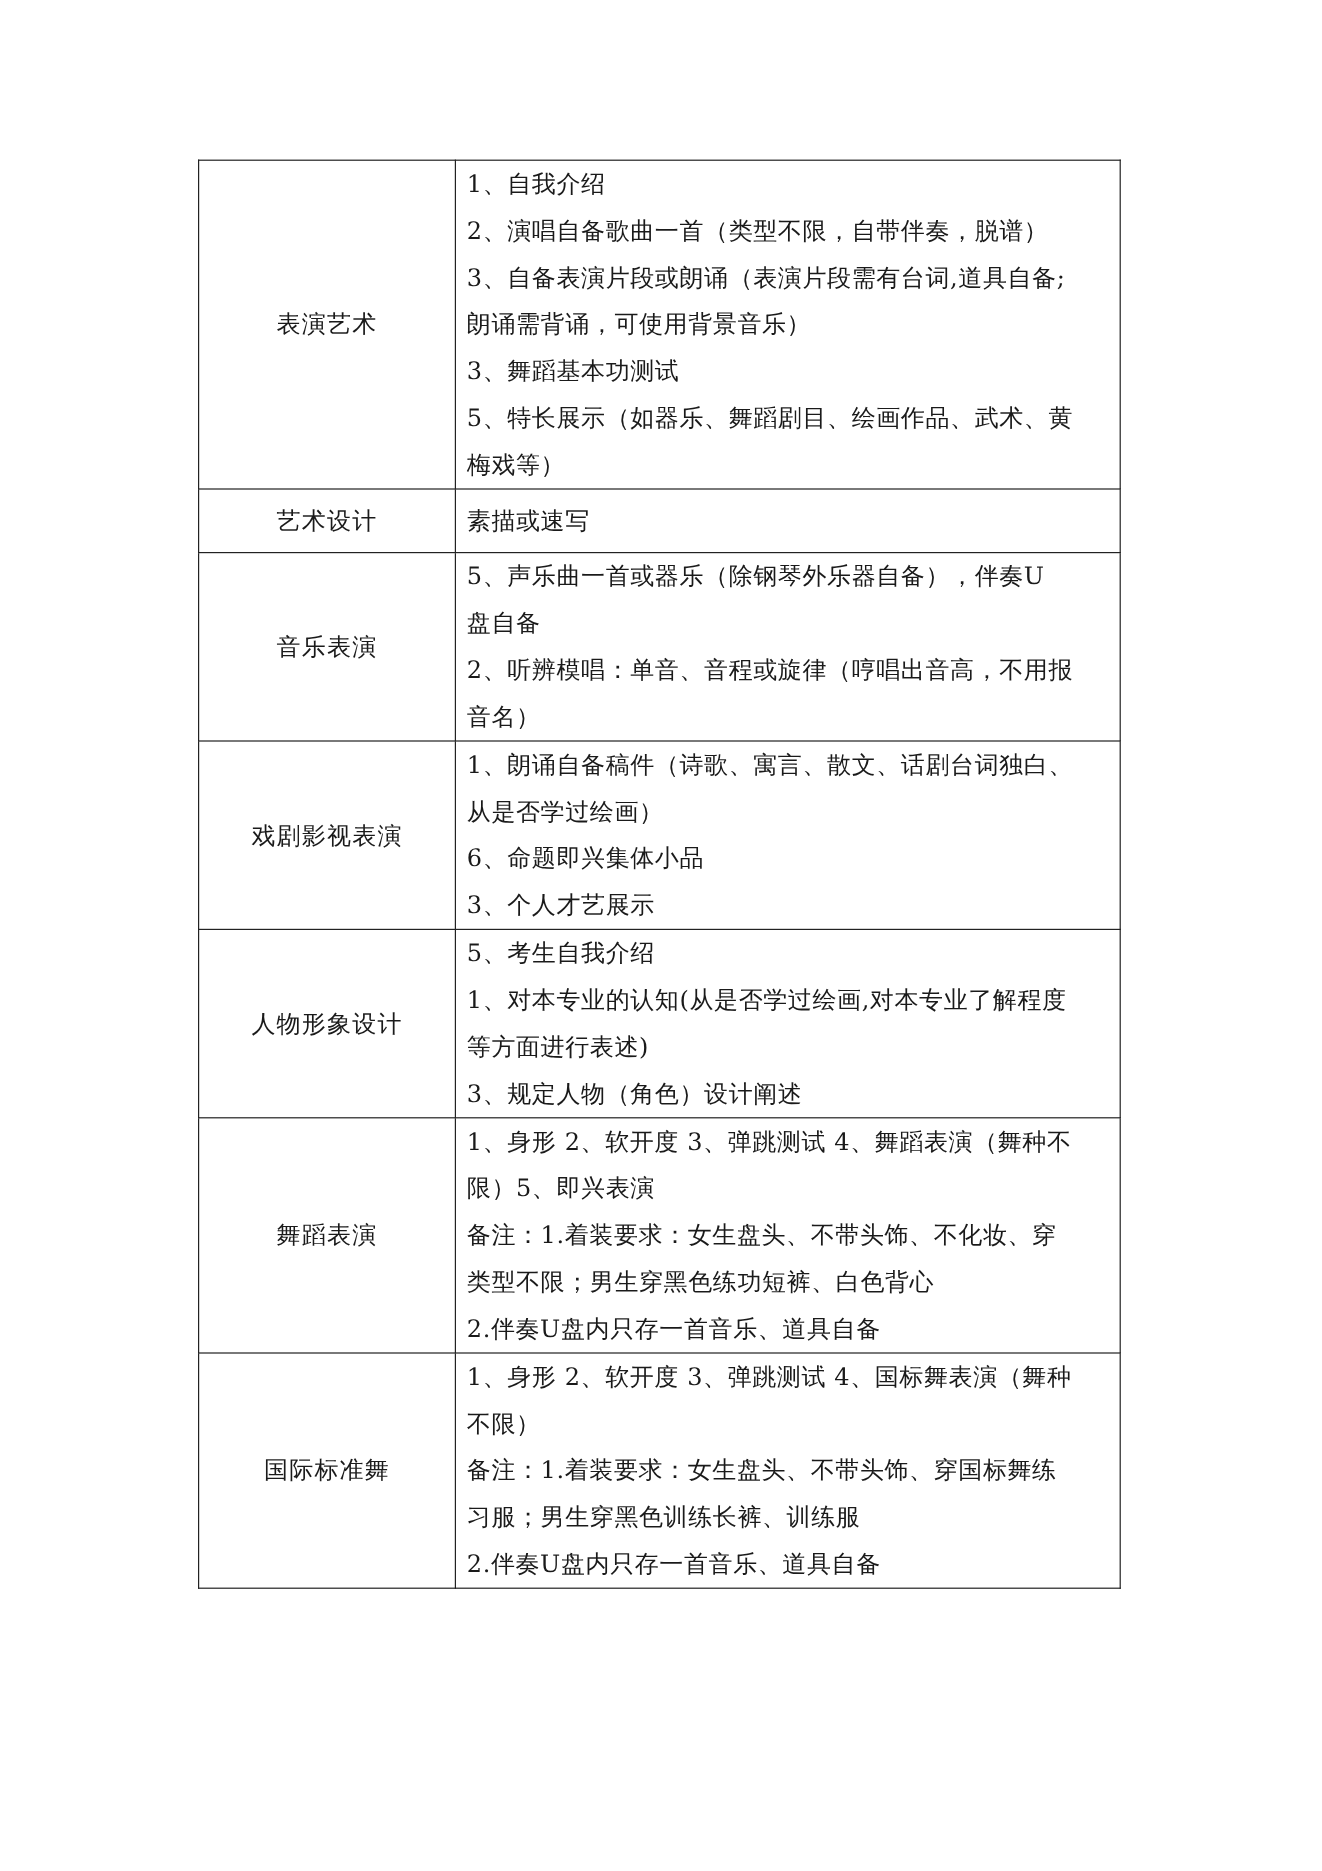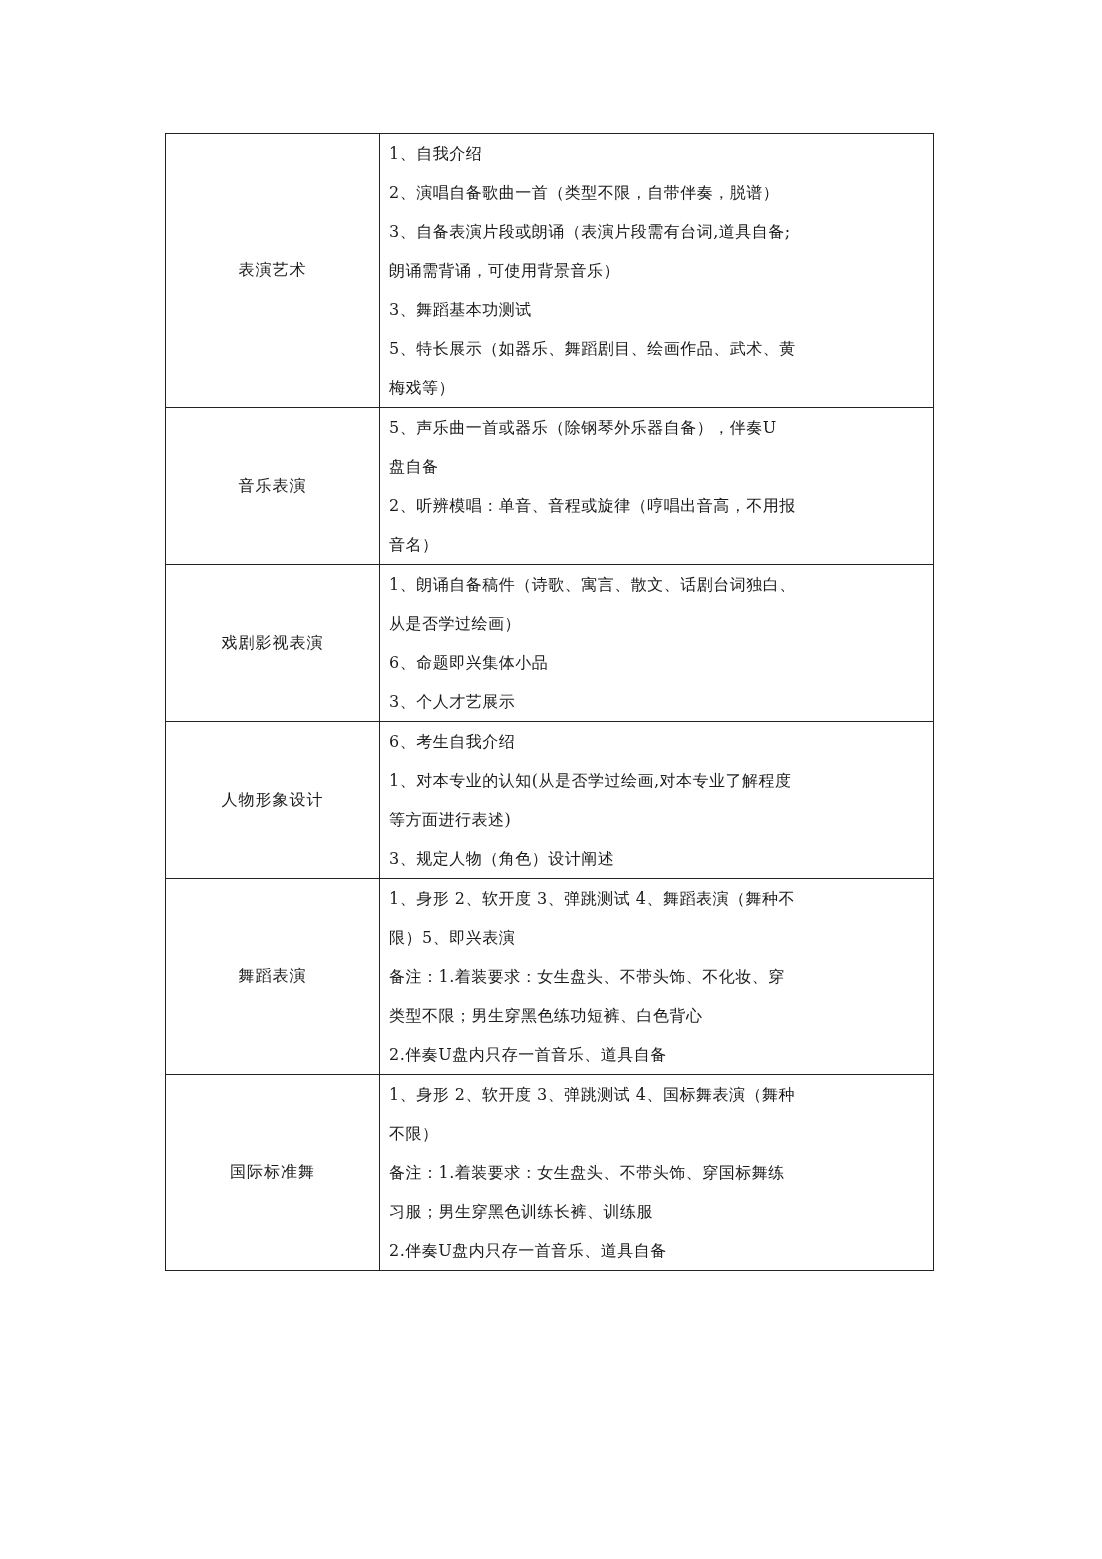--- a/index.html
+++ b/index.html
@@ -2,39 +2,45 @@
 <html><head>
   <meta charset="utf-8">
   <style>
     html, body { margin: 0; padding: 0; background: #ffffff; }
     body { width: 1102px; height: 1559px; position: relative; font-family: "DejaVu Serif", "Liberation Serif", serif; color: #1a1a1a; }
     table.exam {
       position: absolute; left: 165px; top: 133px;
       width: 769px; border-collapse: collapse; table-layout: fixed;
     }
     table.exam td { border: 1.5px solid #222; padding: 0; vertical-align: middle; }
-    td.major { width: 213px; text-align: center; font-size: 16px; letter-spacing: 1px; }
-    td.req { padding: 0 8px 0 9px !important; font-size: 16px; }
+    td.major { width: 213px; text-align: center; font-size: 20px; letter-spacing: 1px; }
+    td.req { padding: 0 8px 0 9px !important; font-size: 20px; }
     .line { line-height: 39px; white-space: nowrap; overflow: hidden; letter-spacing: 0.5px; }
   </style>
 </head>
 <body>
 
 <table class="exam">
   <tbody>
     <tr style="height:273px">
       <td class="major">表演艺术</td>
       <td class="req">
         <div class="line">1、自我介绍</div>
         <div class="line">2、演唱自备歌曲一首（类型不限，自带伴奏，脱谱）</div>
         <div class="line">3、自备表演片段或朗诵（表演片段需有台词,道具自备;</div>
         <div class="line">朗诵需背诵，可使用背景音乐）</div>
         <div class="line">3、舞蹈基本功测试</div>
         <div class="line">5、特长展示（如器乐、舞蹈剧目、绘画作品、武术、黄</div>
         <div class="line">梅戏等）</div>
+      </td>
+    </tr>
+    <tr style="height:53px">
+      <td class="major">艺术设计</td>
+      <td class="req">
+        <div class="line">素描或速写</div>
       </td>
     </tr>
     <tr style="height:156px">
       <td class="major">音乐表演</td>
       <td class="req">
         <div class="line">5、声乐曲一首或器乐（除钢琴外乐器自备），伴奏U</div>
         <div class="line">盘自备</div>
         <div class="line">2、听辨模唱：单音、音程或旋律（哼唱出音高，不用报</div>
         <div class="line">音名）</div>
       </td>
@@ -44,21 +50,21 @@
       <td class="req">
         <div class="line">1、朗诵自备稿件（诗歌、寓言、散文、话剧台词独白、</div>
         <div class="line">从是否学过绘画）</div>
         <div class="line">6、命题即兴集体小品</div>
         <div class="line">3、个人才艺展示</div>
       </td>
     </tr>
     <tr style="height:156px">
       <td class="major">人物形象设计</td>
       <td class="req">
-        <div class="line">6、考生自我介绍</div>
+        <div class="line">5、考生自我介绍</div>
         <div class="line">1、对本专业的认知(从是否学过绘画,对本专业了解程度</div>
         <div class="line">等方面进行表述)</div>
         <div class="line">3、规定人物（角色）设计阐述</div>
       </td>
     </tr>
     <tr style="height:196px">
       <td class="major">舞蹈表演</td>
       <td class="req">
         <div class="line">1、身形 2、软开度 3、弹跳测试 4、舞蹈表演（舞种不</div>
         <div class="line">限）5、即兴表演</div>

